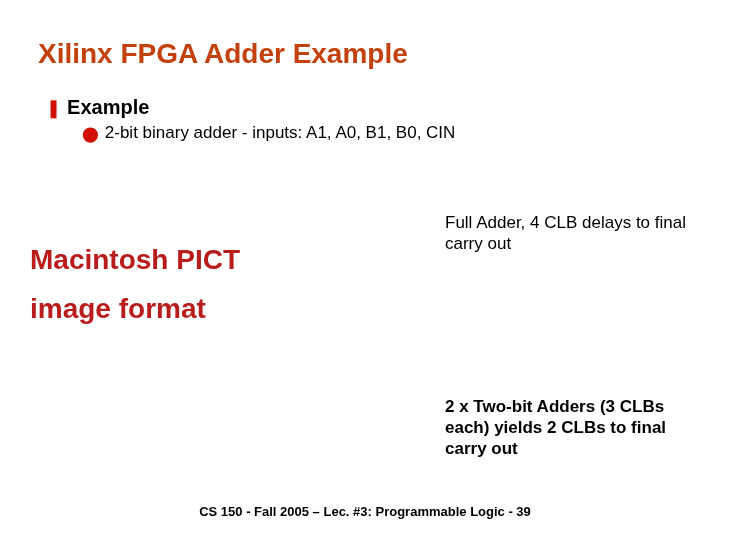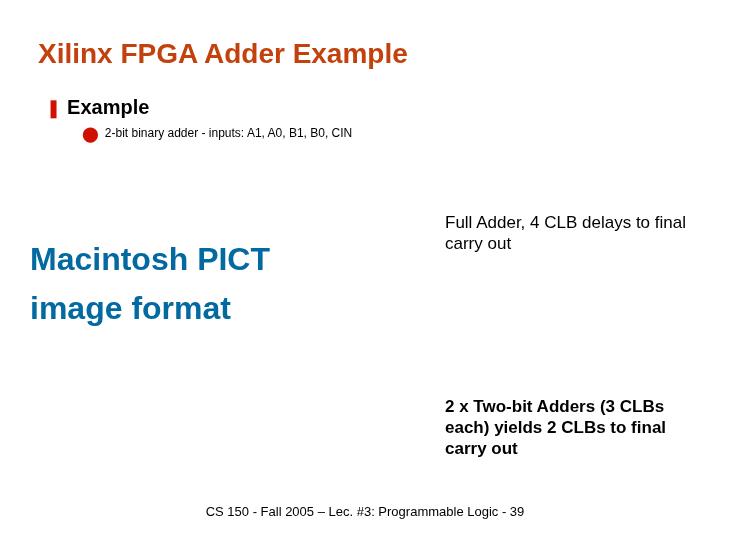--- a/index.html
+++ b/index.html
@@ -55,39 +55,39 @@
   }
   .bullet-l2 .marker {
     color: #d01000;
     font-size: 15px;
     margin-right: 6px;
     line-height: 22px;
     position: relative;
     top: 1px;
   }
   .bullet-l2 .text {
-    font-size: 12px;
+    font-size: 17px;
     font-weight: normal;
     line-height: 22px;
   }
   .outputs-line {
     position: absolute;
     left: 244px;
     top: 144px;
     font-size: 17px;
     line-height: 22px;
   }
   .pict-placeholder {
     position: absolute;
     left: 30px;
     top: 235px;
     width: 390px;
-    color: #0369a1;
+    color: #b91c1c;
     font-family: Arial, Helvetica, sans-serif;
-    font-size: 32px;
+    font-size: 28px;
     font-weight: bold;
     line-height: 49px;
     letter-spacing: 0px;
   }
   .note1 {
     position: absolute;
     left: 445px;
     top: 212px;
     width: 250px;
     font-size: 17px;
@@ -103,21 +103,21 @@
     font-weight: bold;
     line-height: 21px;
   }
   .footer {
     position: absolute;
     left: 0;
     bottom: 28px;
     width: 730px;
     text-align: center;
     font-size: 13px;
-    font-weight: normal;
+    font-weight: bold;
   }
 </style>
 </head>
 <body>
 
 <div class="slide">
 
   <div class="title">Xilinx FPGA Adder Example</div>
 
   <div class="bullet-l1">

